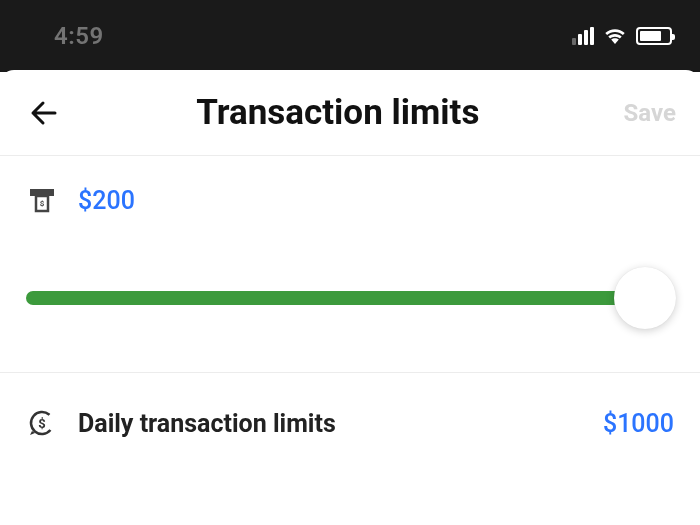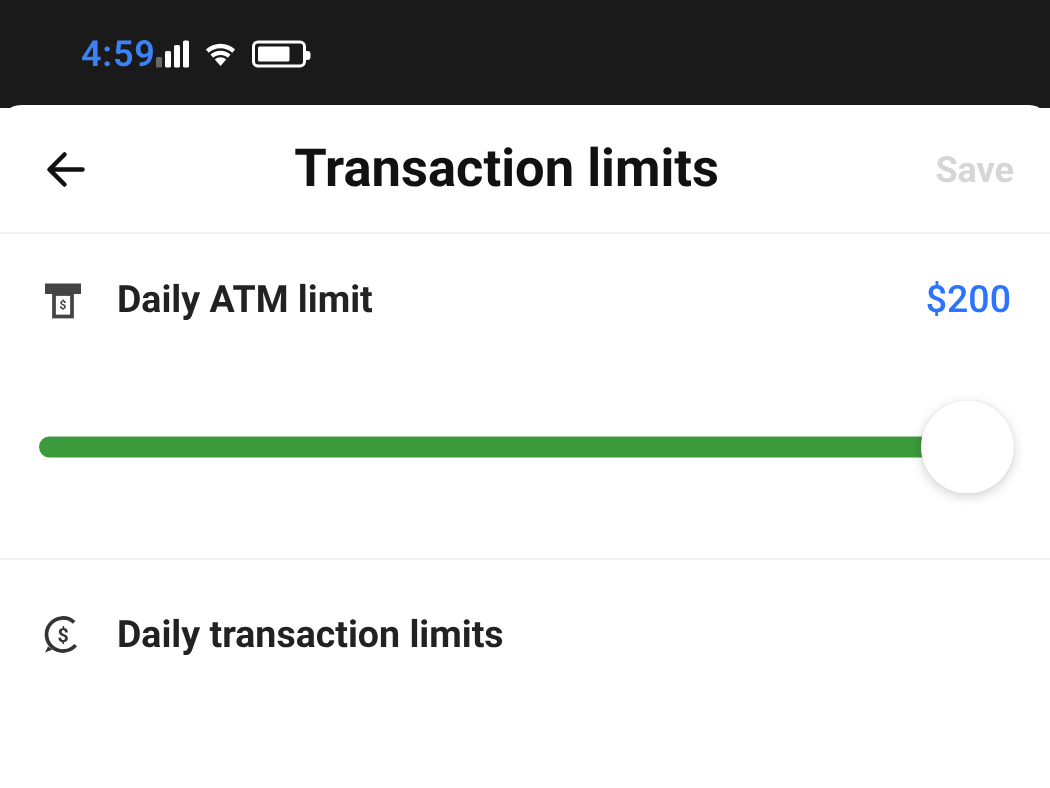--- a/index.html
+++ b/index.html
@@ -12,22 +12,23 @@
       height: 525px;
       font-family: -apple-system, BlinkMacSystemFont, "Segoe UI", Roboto, Helvetica, Arial, sans-serif;
       background: #fff;
       overflow: hidden;
     }
     .status-bar {
       background: #1a1a1a;
       height: 72px;
       display: flex;
       align-items: center;
+      justify-content: space-between;
       padding: 0 28px 0 54px;
-      color: #3b82f6;
+      color: #737373;
     }
     .status-time {
       font-size: 24px;
       font-weight: 600;
       letter-spacing: 0.5px;
     }
     .status-icons {
       display: flex;
       align-items: center;
       gap: 8px;
@@ -201,35 +202,35 @@
 
   <div class="section">
     <div class="section-row">
       <div class="section-icon">
         <svg width="30" height="30" viewBox="0 0 30 30">
           <rect x="3" y="4" width="24" height="7" fill="#444"></rect>
           <rect x="9" y="11" width="12" height="15" fill="none" stroke="#444" stroke-width="2.5"></rect>
           <text x="15" y="21" font-size="8" fill="#444" text-anchor="middle" font-weight="700">$</text>
         </svg>
       </div>
-      <div class="section-label">Daily ATM limit</div>
       <div class="section-value">$200</div>
     </div>
 
     <div class="slider-wrap">
       <div class="slider-track"></div>
       <div class="slider-thumb"></div>
     </div>
   </div>
 
   <div class="section2">
     <div class="section-row">
       <div class="section-icon">
         <svg width="30" height="30" viewBox="0 0 30 30">
           <circle cx="15" cy="15" r="11" fill="none" stroke="#333" stroke-width="2.5" stroke-dasharray="52 17" transform="rotate(40 15 15)"></circle>
           <path d="M5 23 L3 27 L8 25 Z" fill="#333"></path>
           <text x="15" y="20" font-size="13" fill="#333" text-anchor="middle" font-weight="700">$</text>
         </svg>
       </div>
       <div class="section-label">Daily transaction limits</div>
+      <div class="section-value">$1000</div>
     </div>
   </div>
 </div>
 
 </body></html>

